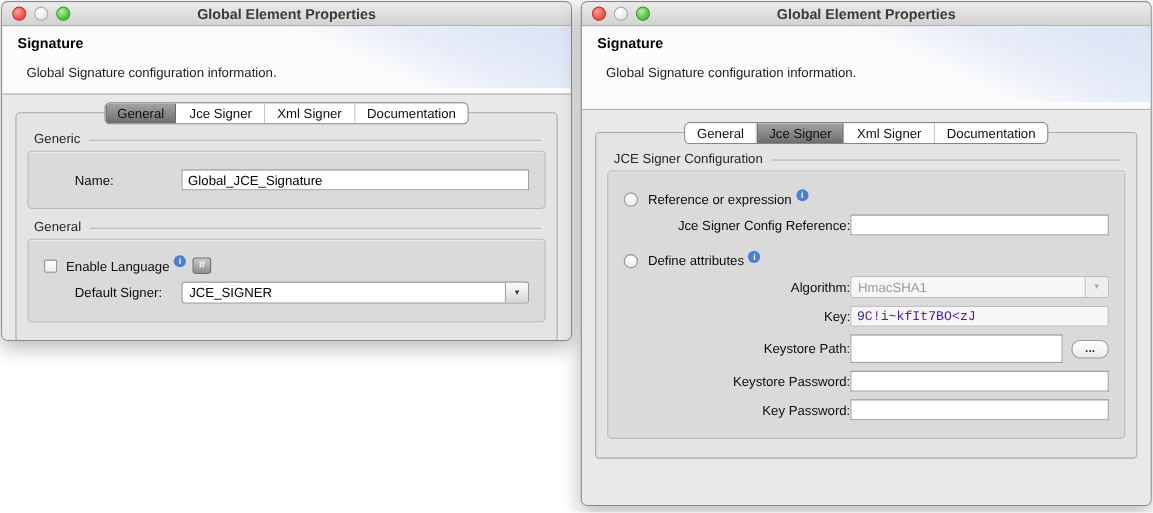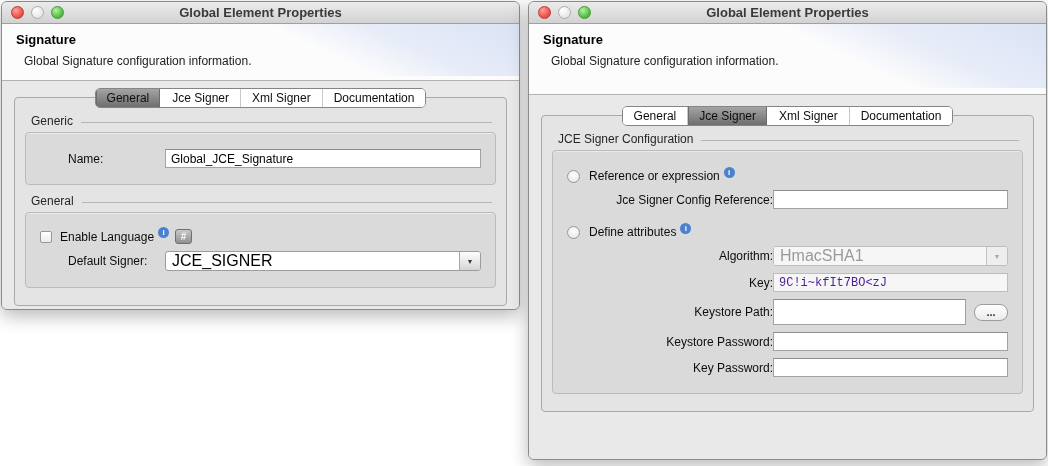--- a/index.html
+++ b/index.html
@@ -22,21 +22,21 @@
   .light { width:13px; height:13px; border-radius:50%; }
   .light.close { background:radial-gradient(circle at 35% 30%, #ffa198, #ed564c 60%, #cf3d33); border:1px solid #b93b32; }
   .light.min   { background:radial-gradient(circle at 35% 30%, #ffffff, #e9e9e9 65%, #d2d2d2); border:1px solid #ababab; }
   .light.zoom  { background:radial-gradient(circle at 35% 30%, #b6f0a4, #58c24a 60%, #3d9e33); border:1px solid #47982f; }
 
   .header { background:#fcfcfc; position:relative; padding:8px 14px 12px; }
   .win-right .header { padding-bottom:26px; }
   .header::after { content:""; position:absolute; top:0; right:0; width:58%; height:92%;
                    background:linear-gradient(205deg, #dbe3f4 0%, #e7ecf8 38%, rgba(255,255,255,0) 62%);
                    pointer-events:none; }
-  .header-title { font-size:13px; font-weight:bold; color:#000; margin-bottom:7px; position:relative; z-index:1; }
+  .header-title { font-size:13px; font-weight:bold; color:#000; margin-bottom:12px; position:relative; z-index:1; }
   .header-sub   { font-size:12px; color:#1c1c1c; padding-left:8px; position:relative; z-index:1; }
 
   .content { flex:1; background:#e9e9e9; border-top:1px solid #b2b2b2;
              display:flex; flex-direction:column; padding:0 12px; position:relative; }
 
   
   .tabbar { align-self:center; display:flex; height:20px; border:1px solid #858585;
             border-radius:5px; background:#ffffff; overflow:hidden; position:relative;
             z-index:2; margin-top:7px; margin-bottom:-11px; }
   .win-right .tabbar { margin-top:11px; }
@@ -62,21 +62,21 @@
   .win-left  .flabel { width:97px; }
   .win-right .flabel { width:178px;text-align:right; }
 
   .tinput { flex:1; height:19px; background:#fff; border:1px solid #a2a2a2; border-top-color:#8d8d8d;
             font-size:12px; color:#000; display:flex; align-items:center; padding:0 5px; }
   .tinput.disabled { background:#f6f6f6; border-color:#bdbdbd; color:#4c1d95;font-family:Liberation Mono, monospace; }
   .tinput.tall { height:26px; }
 
   .combo { flex:1; height:20px; display:flex; border:1px solid #9c9c9c; border-radius:3px;
            background:#fff; overflow:hidden; }
-  .combo-text { flex:1; font-size:16px; color:#000; display:flex; align-items:center; padding:0 6px; }
+  .combo-text { flex:1; font-size:12px; color:#000; display:flex; align-items:center; padding:0 6px; }
   .combo-btn { flex:0 0 21px; border-left:1px solid #a7a7a7;
                background:linear-gradient(#fefefe,#d5d5d5); display:flex;
                align-items:center; justify-content:center; font-size:7px; color:#3a3a3a; }
   .combo.disabled .combo-text { color:#9a9a9a; background:#f6f6f6; }
   .combo.disabled { border-color:#bdbdbd; }
   .combo.disabled .combo-btn { background:#eeeeee; color:#a8a8a8; border-left-color:#c2c2c2; }
 
   .checkbox { width:12px; height:12px; border:1px solid #979797; border-radius:2px;
               background:linear-gradient(#ffffff,#ebebeb); margin-right:8px; flex:0 0 auto; }
   .radio { width:13px; height:13px; border:1px solid #969696; border-radius:50%;

